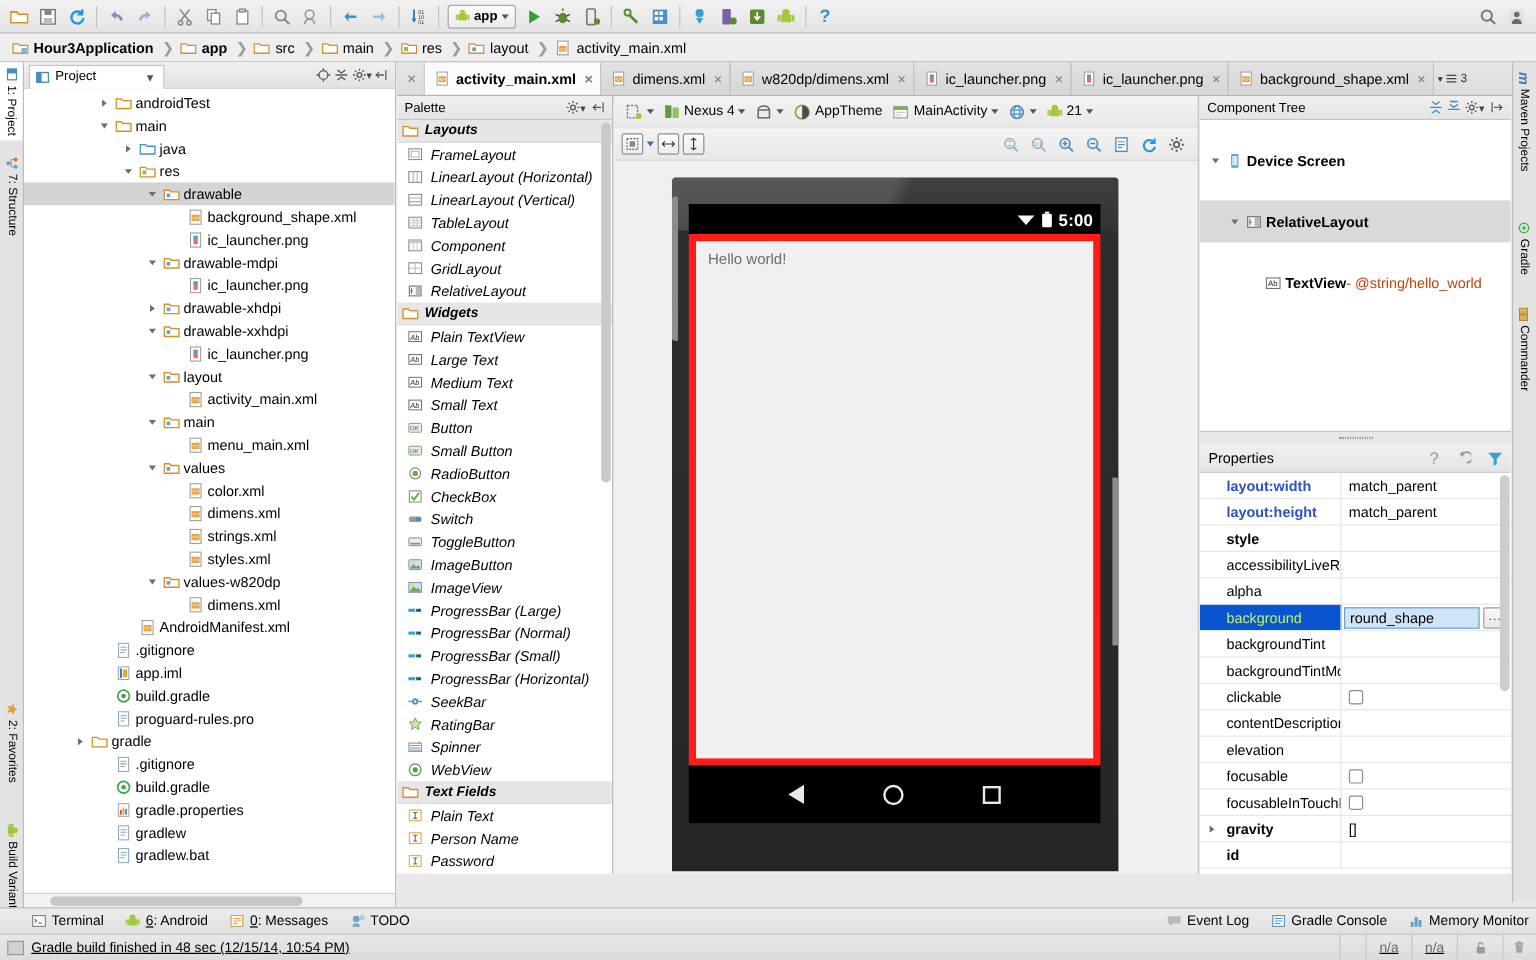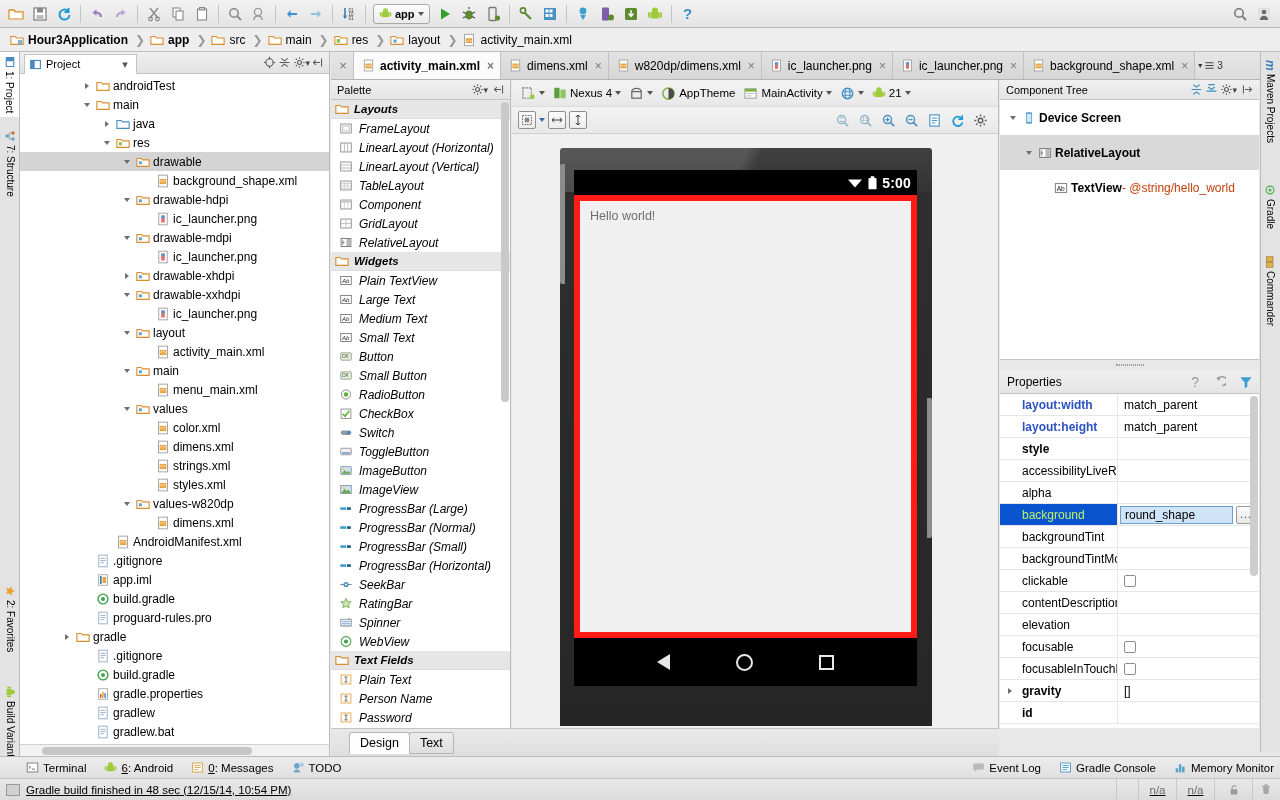--- a/index.html
+++ b/index.html
@@ -255,21 +255,21 @@
     position: absolute; left: 1000px; top: 80px; width: 259px; height: 280px;
     background: #fff; display: flex; flex-direction: column; overflow: hidden;
     border-bottom: 1px solid #c4c4c4;
   }
   .ct-head {
     height: 20px; background: linear-gradient(to bottom,#f0f0f0,#e4e4e4);
     border-bottom: 1px solid #c4c4c4; display: flex; align-items: center;
     padding: 0 4px 0 6px; font-size: 11px; flex: none;
   }
   .ct-body { flex: 1; }
-  .ctrow { height: 35px; display: flex; align-items: center; font-size: 12px; white-space: nowrap; }
+  .ctrow { height: 35px; display: flex; align-items: center; font-size: 12px; white-space: nowrap; margin-top: 16px; }
   .ctrow.sel { background: #d9d9d9; }
   .ct-grip {
     position: absolute; left: 1000px; top: 360px; width: 259px; height: 10px;
     background: #e8e8e8; display: flex; align-items: center; justify-content: center;
   }
   .ct-grip span { width: 28px; height: 2px; border-top: 1px dotted #9a9a9a; border-bottom: 1px dotted #9a9a9a; }
 
   .props {
     position: absolute; left: 1000px; top: 370px; width: 259px; height: 358px;
     background: #fff; display: flex; flex-direction: column; overflow: hidden;
@@ -738,33 +738,20 @@
           <div class="ticon">
             <svg width="14" height="14" viewBox="0 0 16 16">
               <rect x="2.8" y="1.3" width="10.4" height="13.4" fill="#fff" stroke="#9a9a9a" stroke-width="1"></rect>
               <rect x="4.2" y="5.6" width="7.6" height="6" fill="#e8a33d"></rect>
               <text x="4.9" y="10.3" font-size="5.2" fill="#fff" font-family="sans-serif">&lt;&gt;</text>
             </svg>
           </div>
           <span class="tlabel">background_shape.xml</span>
         </div>
         <div class="trow">
-          <div style="width: 100px; flex: 0 0 auto;"></div>
-          <div class="tarrow open">
-            <i></i>
-          </div>
-          <div class="ticon">
-            <svg width="14" height="14" viewBox="0 0 16 16">
-              <path d="M1 4h5l1.4 1.6H15V13H1z" fill="#fff" stroke="#d98d2b" stroke-width="1.3"></path>
-              <rect x="3.3" y="7.2" width="3.4" height="3.4" fill="#5ba4cf"></rect>
-            </svg>
-          </div>
-          <span class="tlabel">drawable-hdpi</span>
-        </div>
-        <div class="trow">
           <div style="width: 120px; flex: 0 0 auto;"></div>
           <div class="tarrow"></div>
           <div class="ticon">
             <svg width="14" height="14" viewBox="0 0 16 16">
               <rect x="3.2" y="1.3" width="9.6" height="13.4" fill="#fff" stroke="#9a9a9a" stroke-width="1"></rect>
               <rect x="6" y="4" width="4" height="8" fill="#e06c6c"></rect>
               <rect x="6" y="4" width="4" height="3" fill="#5a9ad0"></rect>
             </svg>
           </div>
           <span class="tlabel">ic_launcher.png</span>
@@ -1634,24 +1621,20 @@
 
         <div class="navbar">
           <div class="nav-back"></div>
           <div class="nav-home"></div>
           <div class="nav-recent"></div>
         </div>
       </div>
     </div>
   </div>
 
-  <div class="designtabs">
-    <div class="dtab active">Design</div>
-    <div class="dtab">Text</div>
-  </div>
 
   <div class="comptree">
     <div class="ct-head">
       <span>Component Tree</span>
       <div class="ph-spacer"></div>
       <div class="ph-ico">
         <svg width="13" height="13" viewBox="0 0 16 16">
             <path d="M4 2l4 3 4-3M2 8h12M4 14l4-3 4 3" stroke="#3b8fc4" stroke-width="1.4" fill="none"></path>
           </svg>
       </div>

